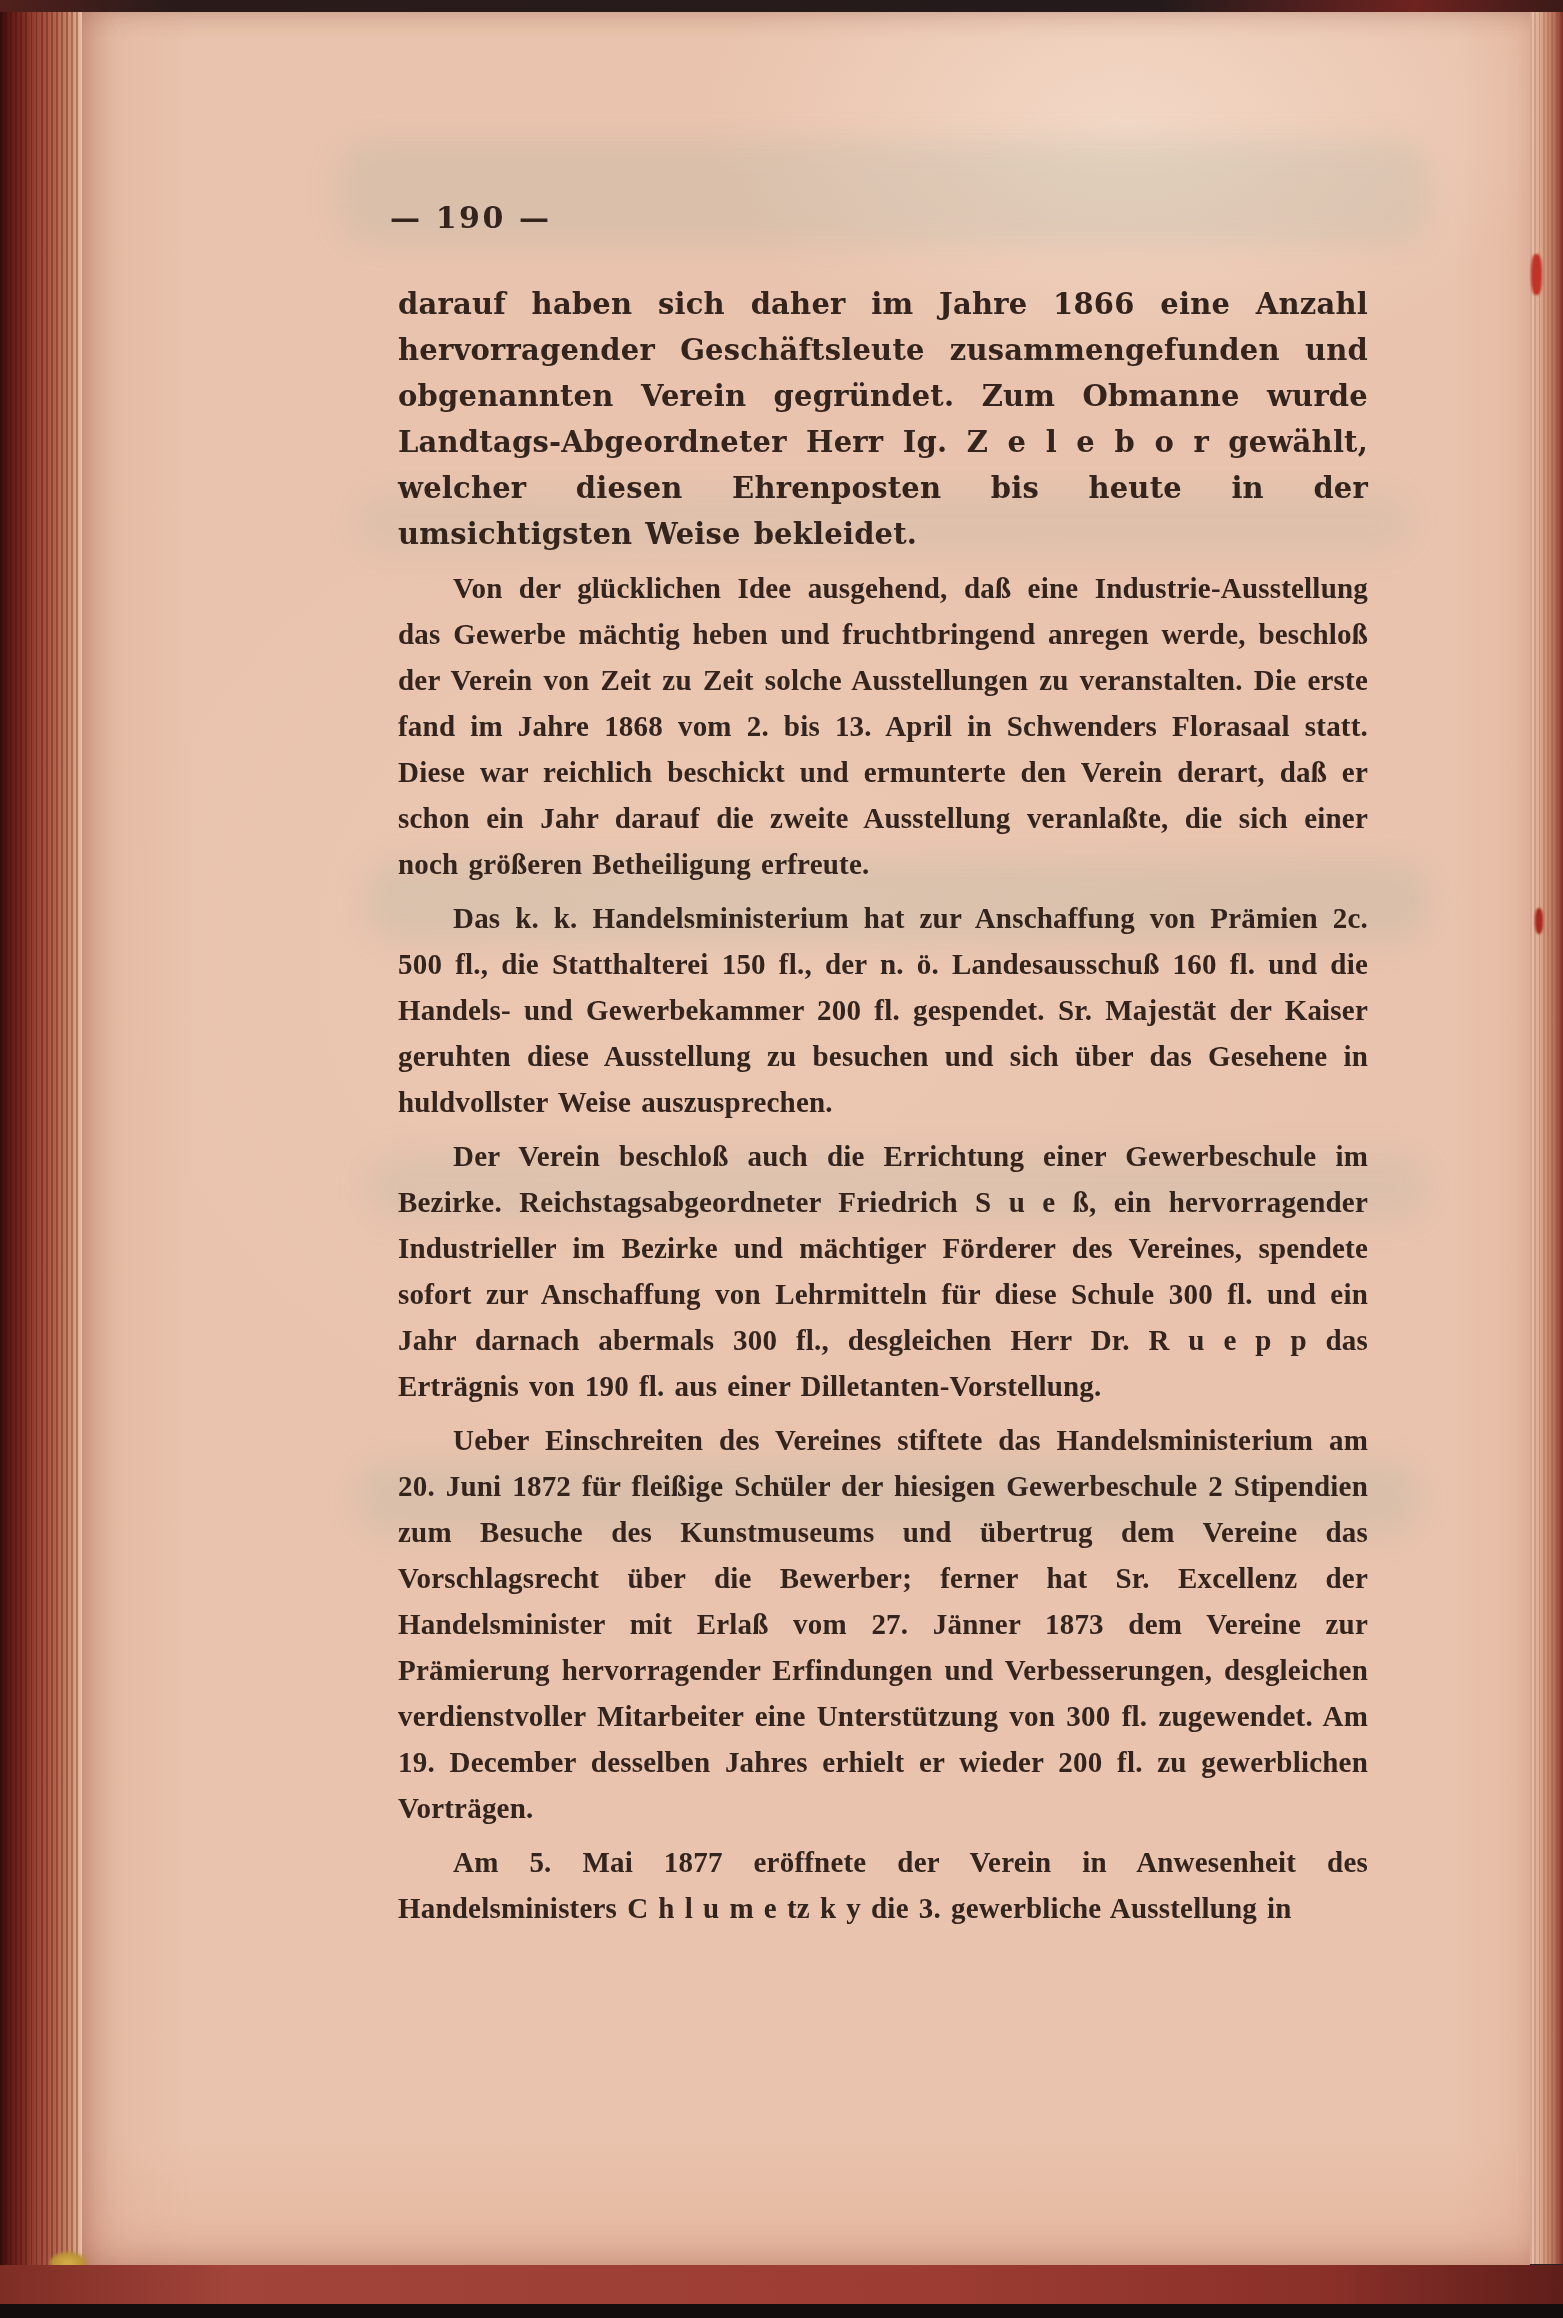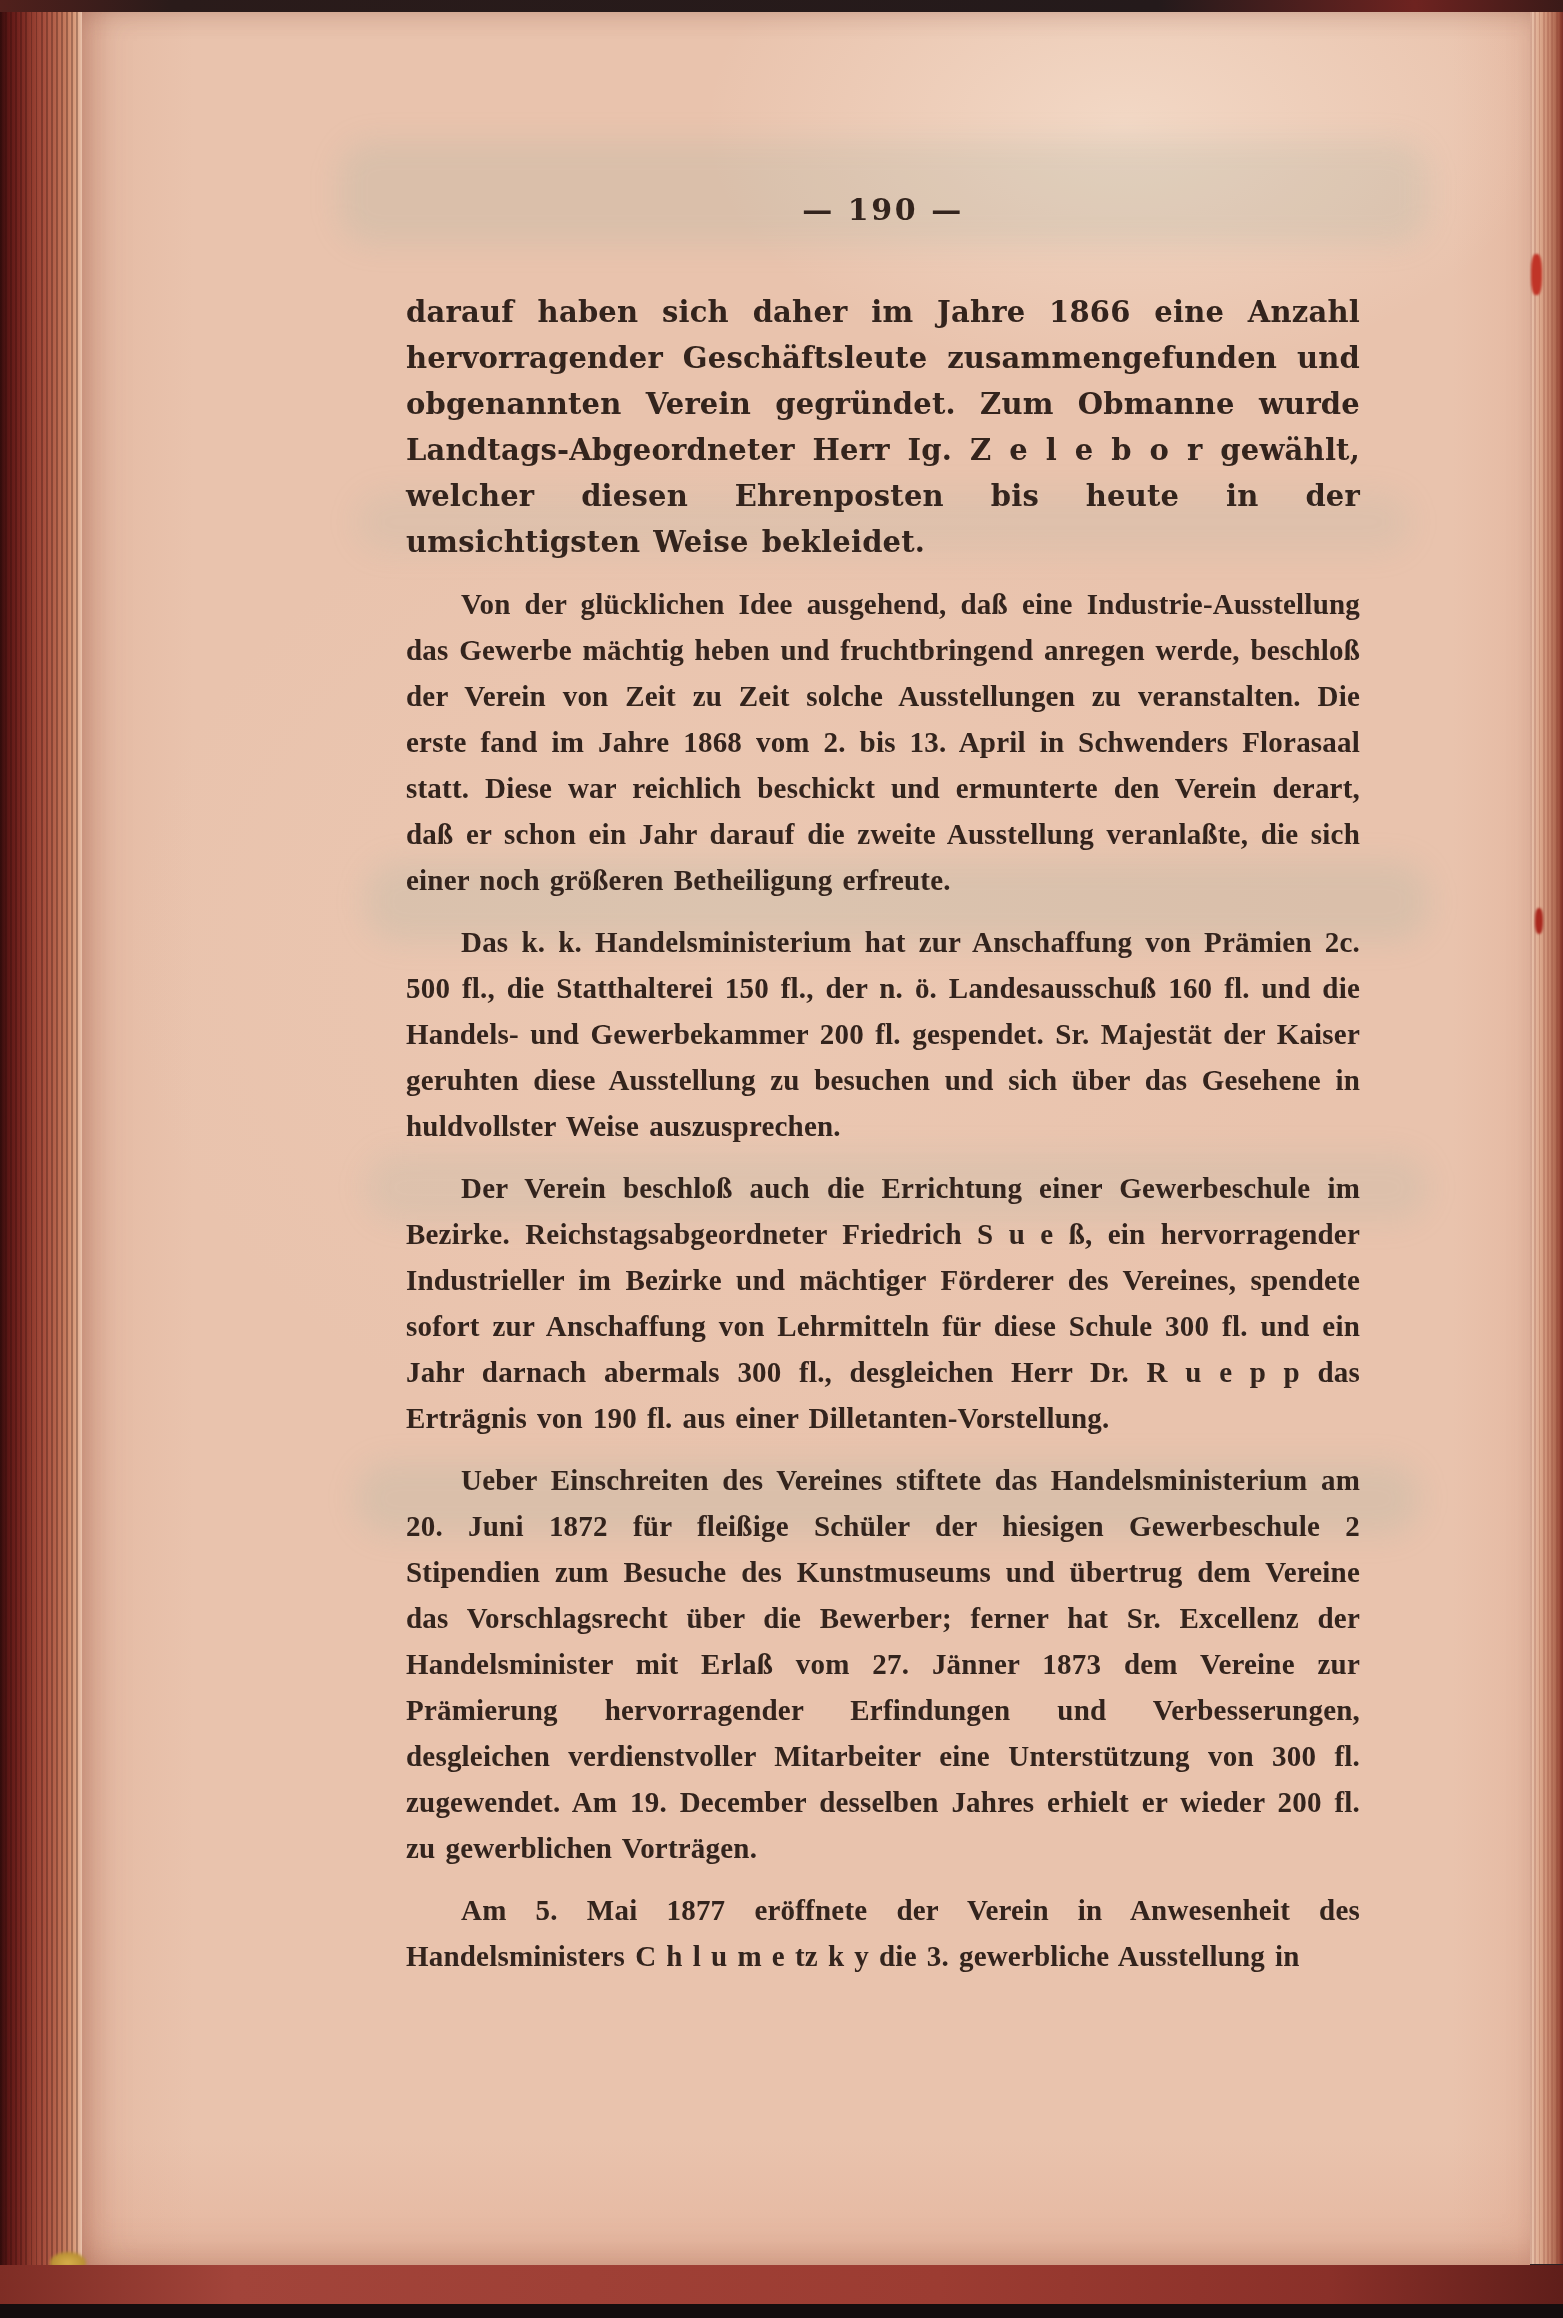--- a/index.html
+++ b/index.html
@@ -24,32 +24,32 @@
       inset 0 15.4px 26px -15.4px rgba(120,70,55,0.30);
   }
   .stain{position:absolute;background:rgba(152,176,160,0.18);filter:blur(13.7px);border-radius:34px;}
   .stain-1{left:257px;top:129px;width:1089px;height:103px;}
   .stain-2{left:274px;top:480px;width:1055px;height:60px;background:rgba(152,176,160,0.13);}
   .stain-3{left:283px;top:849px;width:1064px;height:81px;}
   .stain-4{left:283px;top:1141px;width:1064px;height:69px;background:rgba(152,176,160,0.14);}
   .stain-5{left:274px;top:1450px;width:1064px;height:73px;}
   
   .page-number{
-    position:absolute;left:308px;top:180px;width:986px;
-    text-align:center;font-size:30px;letter-spacing:2.6px;
+    position:absolute;left:308px;top:188px;width:986px;
+    font-size:30px;letter-spacing:2.6px;
     color:var(--ink,#33241d);font-weight:bold;
   }
   .text-block{
     position:absolute;left:308px;top:261px;width:986px;
     color:var(--ink,#33241d);
     font-size:29px;line-height:46px;font-weight:bold;
     text-align:justify;letter-spacing:0.2px;word-spacing:2.6px;
     hyphens:auto;-webkit-hyphens:auto;
   }
-  .text-block p{margin:16px;padding:0;}
+  .text-block p{margin:8px;padding:0;}
   .text-block p.indent{text-indent:55px;font-family:Liberation Serif, serif;}
   
   .left-binding{
     position:absolute;left:0;top:0;bottom:0;width:82px;
     background-image:
       repeating-linear-gradient(90deg, rgba(40,10,8,0.28) 0 1.7px, rgba(255,255,255,0) 1.7px 5.1px),
       linear-gradient(90deg,#350d0d 0%,#5c1715 10%,#73231e 22%,#8f3a2d 38%,#a44c3b 52%,#b6644c 68%,#c87f61 82%,#dfa685 94%,#e9c3ad 100%);
   }
   .right-edges{
     position:absolute;right:0;top:12px;bottom:55px;width:34px;

